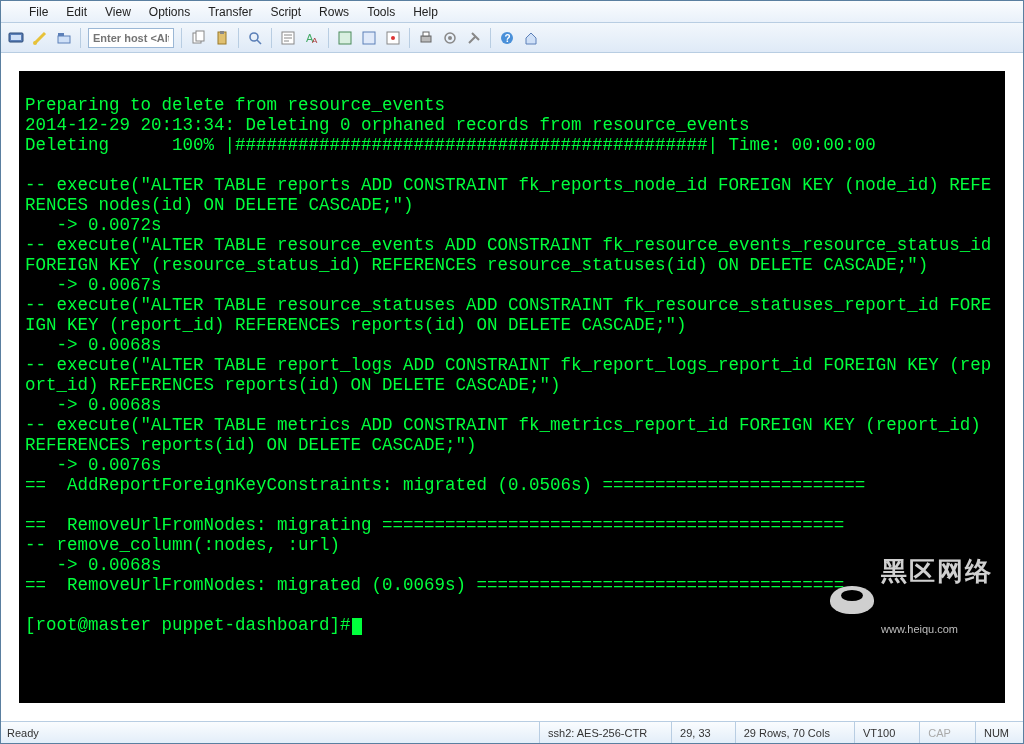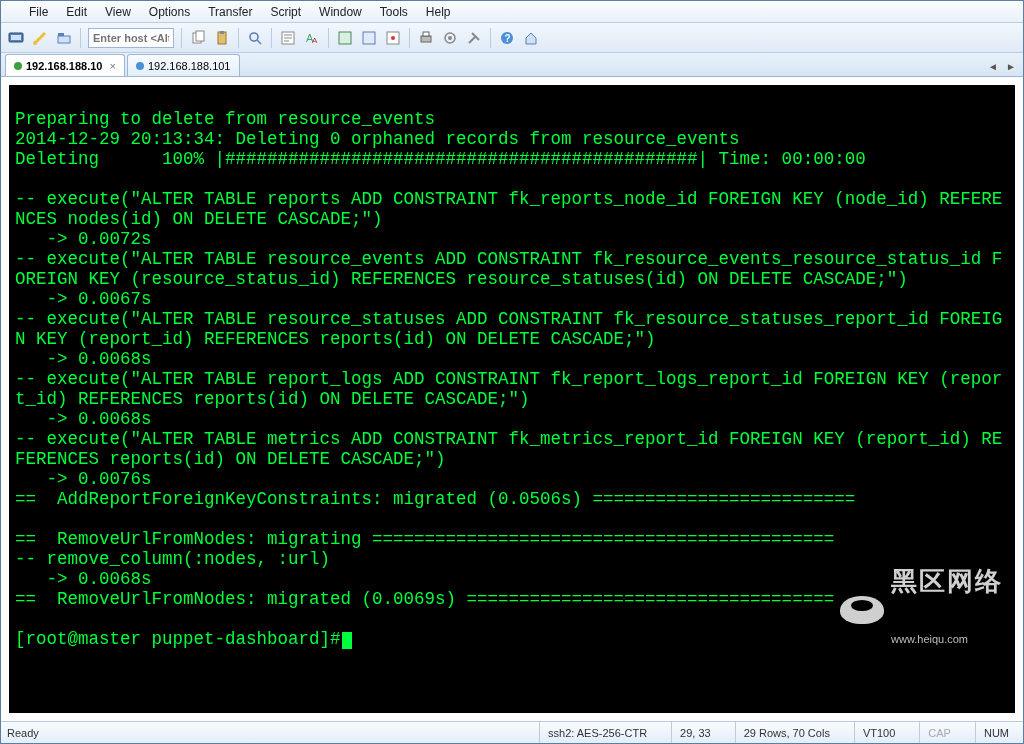--- a/index.html
+++ b/index.html
@@ -46,21 +46,21 @@
     border-radius: 3px 3px 0 0; display:flex; align-items:center; gap:4px; font-size:11px;
     background: linear-gradient(#fafcfe,#e3eef9);}
   .tab.active { background:#fff; font-weight:bold; }
   .tab .tab-icon { width:8px; height:8px; border-radius:50%; }
   .tab .tab-icon.green { background:#3ba23b; }
   .tab .tab-icon.blue { background:#4a90d9; }
   .tab .closex { color:#777; font-weight:normal; margin-left:3px;}
   .tab-nav { margin-left:auto; display:flex; gap:2px; padding-bottom:2px;}
   .tab-nav .tbtn { width:16px; height:16px; font-size:10px; color:#555;}
   
-  .terminal-frame { flex:1; background:#fff; padding:8px; display:flex; }
+  .terminal-frame { flex:1; background:#fff; padding:18px; display:flex; }
   .terminal {
     flex:1; background:#000; color:#00ff3c;
     font-family: "Consolas","Courier New",monospace;
     font-size: 17.5px; line-height: 20px;
     padding: 4px 6px 2px 6px;
     white-space: pre-wrap; word-break: break-all;
     overflow: hidden;
     position:relative;
   }
   .terminal .cursor { display:inline-block; width:10px; height:17px; background:#00ff3c; vertical-align:text-bottom; margin-left:1px;}
@@ -83,21 +83,21 @@
 <div class="window">
 
 
   <div class="menubar">
     <span>File</span>
     <span>Edit</span>
     <span>View</span>
     <span>Options</span>
     <span>Transfer</span>
     <span>Script</span>
-    <span>Window</span>
+    <span>Rows</span>
     <span>Tools</span>
     <span>Help</span>
   </div>
 
   <div class="toolbar">
     <div class="tbtn">
         <svg width="16" height="16">
           <rect x="1" y="3" width="14" height="9" rx="1" fill="#5c80b8" stroke="#2a4a78"></rect>
           <rect x="3" y="5" width="10" height="5" fill="#cfe0f7"></rect>
         </svg>
@@ -191,35 +191,20 @@
           <text x="5.5" y="12" fill="#fff" font-size="10" font-weight="bold">?</text>
         </svg>
       </div>
     <div class="tbtn">
         <svg width="16" height="16">
           <path d="M3 8 L8 3 L13 8 V14 H3 Z" fill="#cfe0f7" stroke="#5c80b8"></path>
         </svg>
       </div>
   </div>
 
-  <div class="tabbar">
-    <div class="tab active">
-      <span class="tab-icon green"></span>
-      <span>192.168.188.10</span>
-      <span class="closex">×</span>
-    </div>
-    <div class="tab">
-      <span class="tab-icon blue"></span>
-      <span>192.168.188.101</span>
-    </div>
-    <div class="tab-nav">
-      <div class="tbtn">◄</div>
-      <div class="tbtn">►</div>
-    </div>
-  </div>
 
   <div class="terminal-frame">
     <div class="terminal"><span>
 Preparing to delete from resource_events
 2014-12-29 20:13:34: Deleting 0 orphaned records from resource_events
 Deleting      100% |#############################################| Time: 00:00:00
 
 -- execute("ALTER TABLE reports ADD CONSTRAINT fk_reports_node_id FOREIGN KEY (node_id) REFERENCES nodes(id) ON DELETE CASCADE;")
    -&gt; 0.0072s
 -- execute("ALTER TABLE resource_events ADD CONSTRAINT fk_resource_events_resource_status_id FOREIGN KEY (resource_status_id) REFERENCES resource_statuses(id) ON DELETE CASCADE;")

